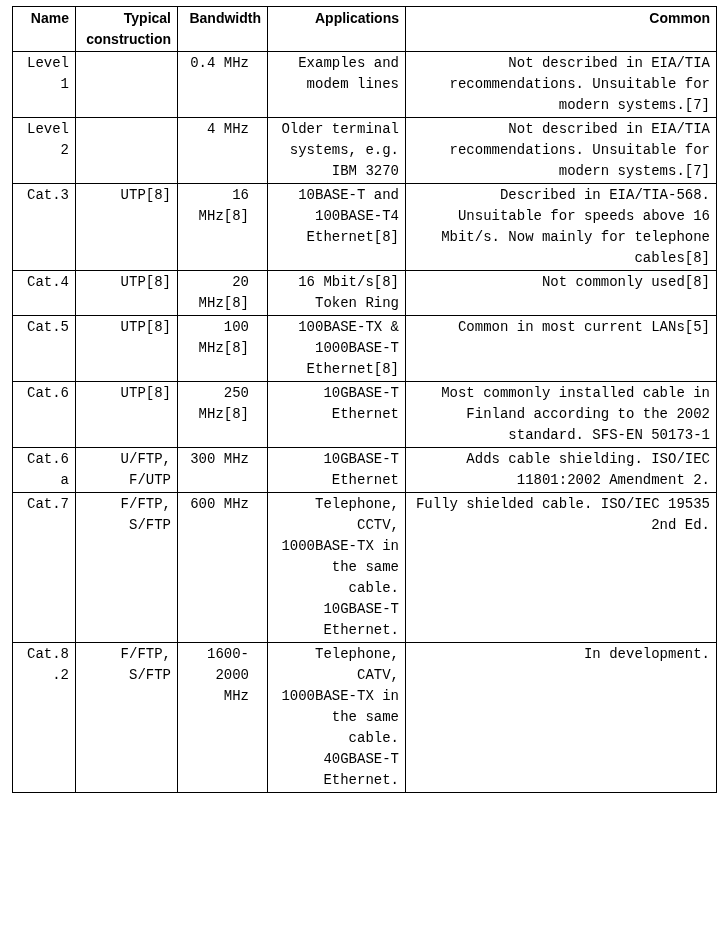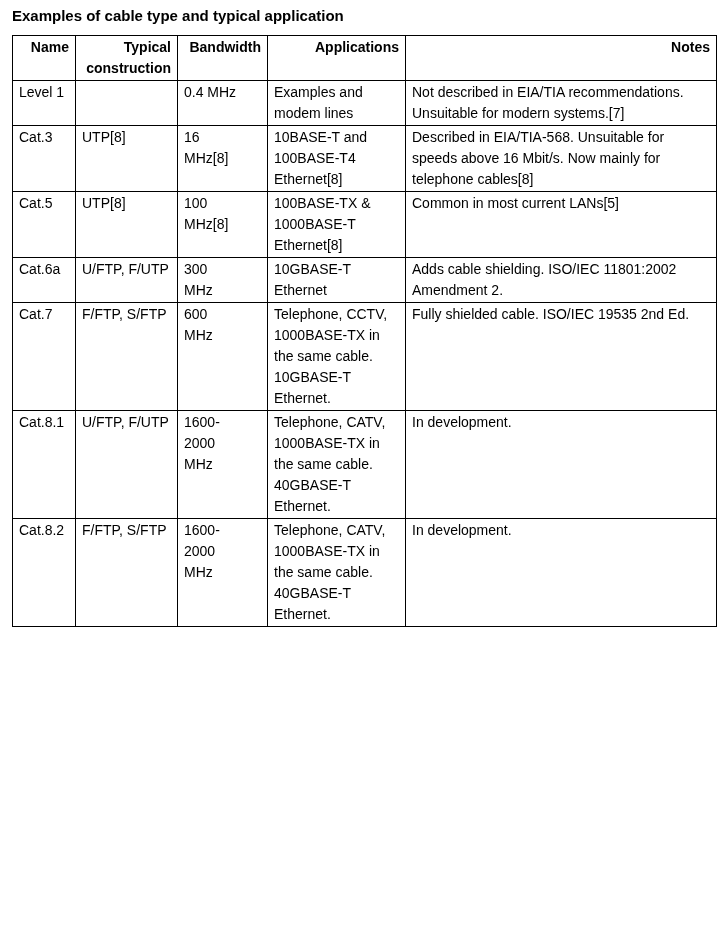--- a/index.html
+++ b/index.html
@@ -38,93 +38,107 @@
     line-height: 21px;
     padding: 1px 6px 1px 6px;
     overflow: hidden;
     word-wrap: break-word;
   }
   th {
     font-weight: bold;
     text-align: right;
   }
   td {
-    text-align: left;
+    text-align: right;
+    font-family: Liberation Mono, monospace;
   }
   
   td.cell-construction { }
-  td.cell-bandwidth    { padding-right: 28px; }
+  td.cell-bandwidth    { padding-right: 18px; }
 </style>
 </head>
 <body>
 
 <div class="page">
-  <h1 class="title">Examples of cable type and typical application</h1>
 
   <table class="cable-table">
     <colgroup>
       <col class="c-name">
       <col class="c-construction">
       <col class="c-bandwidth">
       <col class="c-applications">
       <col class="c-notes">
     </colgroup>
     <thead>
       <tr>
         <th>Name</th>
         <th>Typical construction</th>
         <th>Bandwidth</th>
         <th>Applications</th>
-        <th>Notes</th>
+        <th>Common</th>
       </tr>
     </thead>
     <tbody id="cable-table-body">
         <tr>
           <td class="cell-name">Level 1</td>
           <td class="cell-construction"></td>
           <td class="cell-bandwidth">0.4 MHz</td>
           <td class="cell-applications">Examples and modem lines</td>
           <td class="cell-notes">Not described in EIA/TIA recommendations. Unsuitable for modern systems.[7]</td>
         </tr>
         <tr>
+          <td class="cell-name">Level 2</td>
+          <td class="cell-construction"></td>
+          <td class="cell-bandwidth">4 MHz</td>
+          <td class="cell-applications">Older terminal systems, e.g. IBM 3270</td>
+          <td class="cell-notes">Not described in EIA/TIA recommendations. Unsuitable for modern systems.[7]</td>
+        </tr>
+        <tr>
           <td class="cell-name">Cat.3</td>
           <td class="cell-construction">UTP[8]</td>
           <td class="cell-bandwidth">16 MHz[8]</td>
           <td class="cell-applications">10BASE-T and 100BASE-T4 Ethernet[8]</td>
           <td class="cell-notes">Described in EIA/TIA-568. Unsuitable for speeds above 16 Mbit/s. Now mainly for telephone cables[8]</td>
         </tr>
         <tr>
+          <td class="cell-name">Cat.4</td>
+          <td class="cell-construction">UTP[8]</td>
+          <td class="cell-bandwidth">20 MHz[8]</td>
+          <td class="cell-applications">16 Mbit/s[8] Token Ring</td>
+          <td class="cell-notes">Not commonly used[8]</td>
+        </tr>
+        <tr>
           <td class="cell-name">Cat.5</td>
           <td class="cell-construction">UTP[8]</td>
           <td class="cell-bandwidth">100 MHz[8]</td>
           <td class="cell-applications">100BASE-TX &amp; 1000BASE-T Ethernet[8]</td>
           <td class="cell-notes">Common in most current LANs[5]</td>
+        </tr>
+        <tr>
+          <td class="cell-name">Cat.6</td>
+          <td class="cell-construction">UTP[8]</td>
+          <td class="cell-bandwidth">250 MHz[8]</td>
+          <td class="cell-applications">10GBASE-T Ethernet</td>
+          <td class="cell-notes">Most commonly installed cable in Finland according to the 2002 standard. SFS-EN 50173-1</td>
         </tr>
         <tr>
           <td class="cell-name">Cat.6a</td>
           <td class="cell-construction">U/FTP, F/UTP</td>
           <td class="cell-bandwidth">300 MHz</td>
           <td class="cell-applications">10GBASE-T Ethernet</td>
           <td class="cell-notes">Adds cable shielding. ISO/IEC 11801:2002 Amendment 2.</td>
         </tr>
         <tr>
           <td class="cell-name">Cat.7</td>
           <td class="cell-construction">F/FTP, S/FTP</td>
           <td class="cell-bandwidth">600 MHz</td>
           <td class="cell-applications">Telephone, CCTV, 1000BASE-TX in the same cable. 10GBASE-T Ethernet.</td>
           <td class="cell-notes">Fully shielded cable. ISO/IEC 19535 2nd Ed.</td>
         </tr>
         <tr>
-          <td class="cell-name">Cat.8.1</td>
-          <td class="cell-construction">U/FTP, F/UTP</td>
-          <td class="cell-bandwidth">1600-2000 MHz</td>
-          <td class="cell-applications">Telephone, CATV, 1000BASE-TX in the same cable. 40GBASE-T Ethernet.</td>
-          <td class="cell-notes">In development.</td>
-        </tr>
-        <tr>
           <td class="cell-name">Cat.8.2</td>
           <td class="cell-construction">F/FTP, S/FTP</td>
           <td class="cell-bandwidth">1600-2000 MHz</td>
           <td class="cell-applications">Telephone, CATV, 1000BASE-TX in the same cable. 40GBASE-T Ethernet.</td>
           <td class="cell-notes">In development.</td>
         </tr>
       </tbody>
   </table>
 </div>
 

